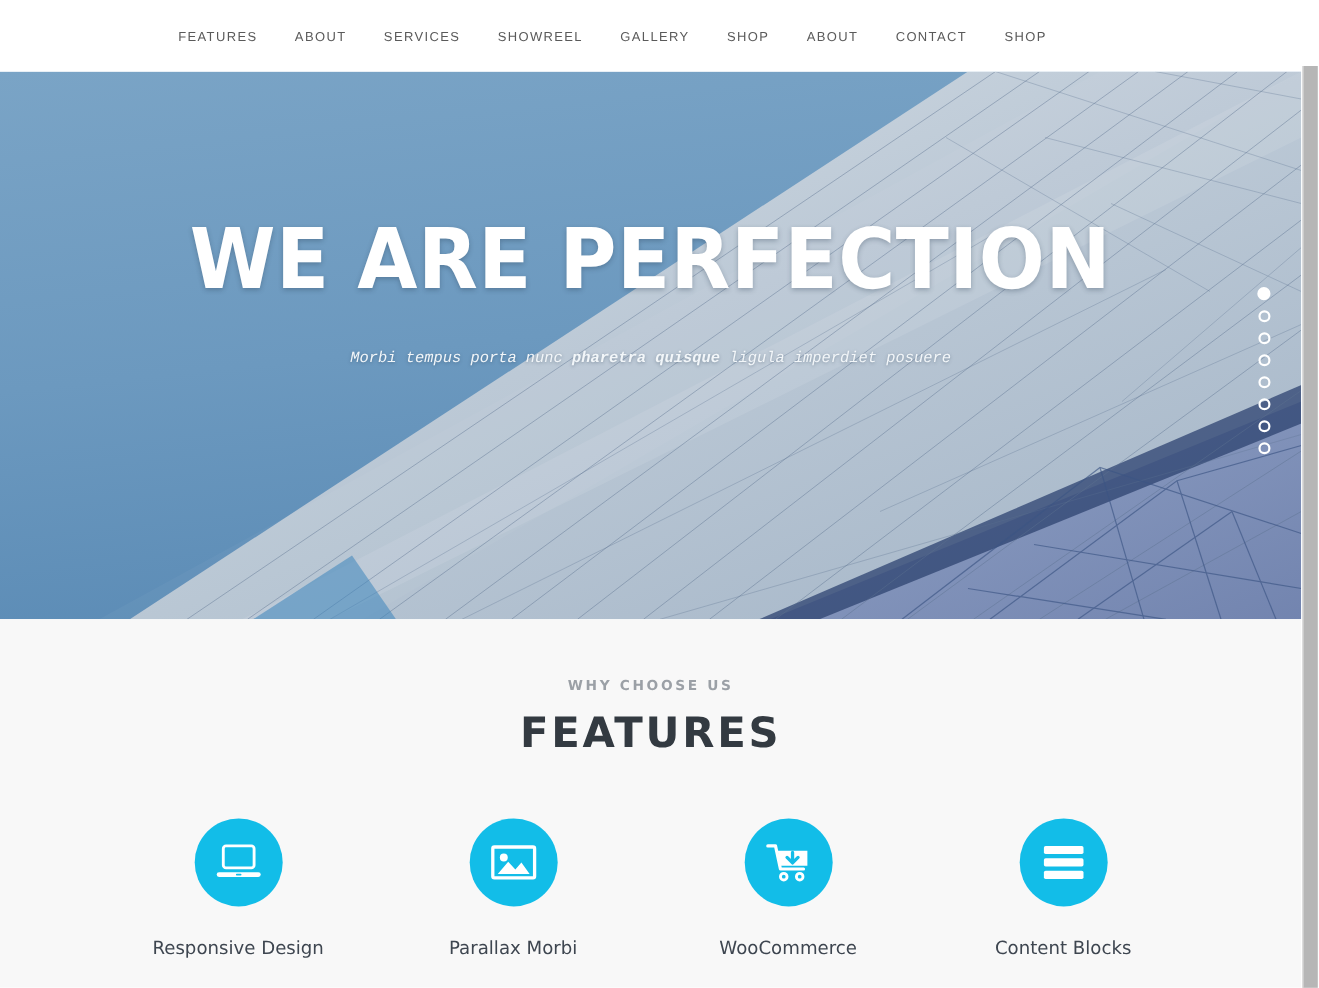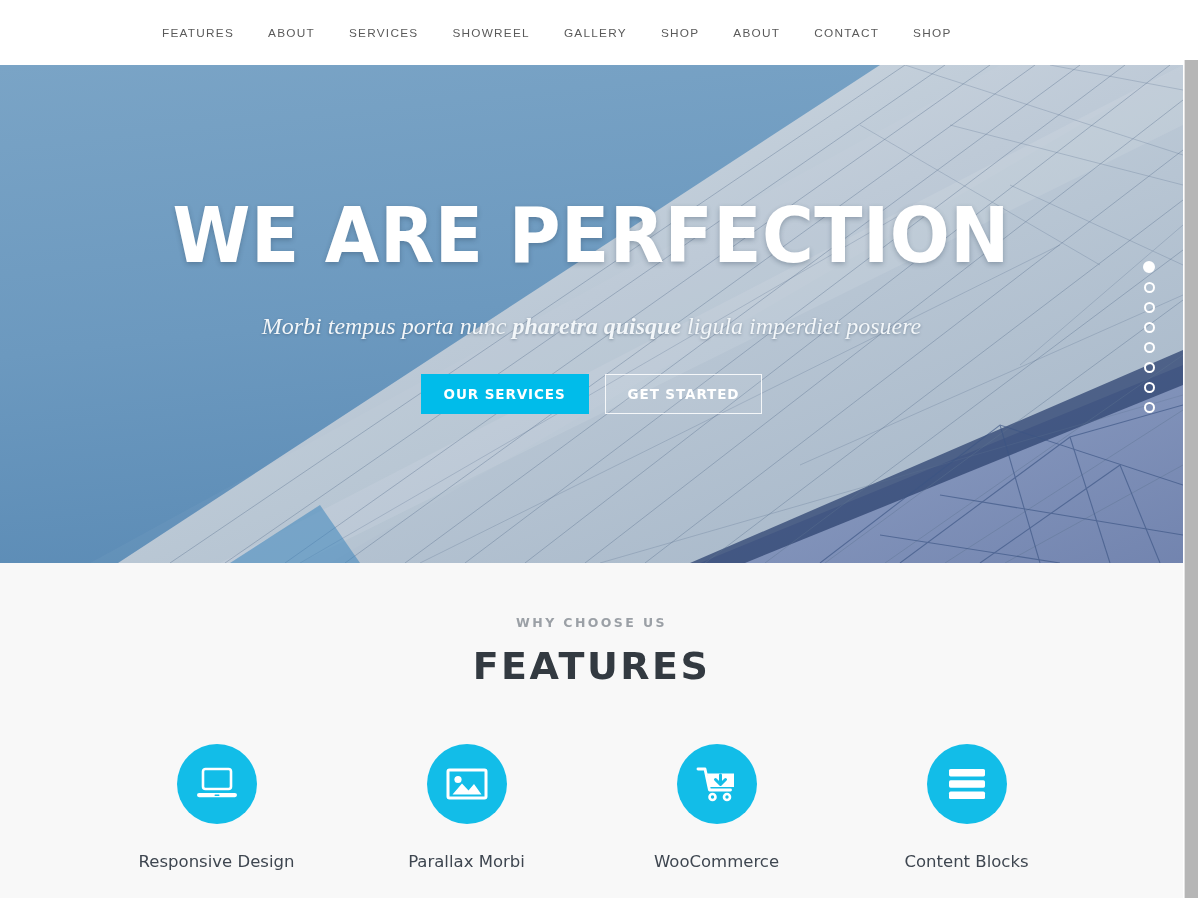--- a/index.html
+++ b/index.html
@@ -104,28 +104,28 @@
     font-weight: 700;
     color: #ffffff;
     letter-spacing: 0.5px;
     text-shadow: 0 2px 5px rgba(30,50,70,0.30);
     font-family: "DejaVu Sans", sans-serif;
     transform: scaleX(0.93);
     text-align: center;
   }
   .hero-sub {
     margin-top: 34px;
-    font-size: 24px;
+    font-size: 14px;
     line-height: 36px;
     font-style: italic;
     color: #f2f6f9;
     text-align: center;
     max-width: 760px;
     text-shadow: 0 1px 3px rgba(30,50,70,0.35);
-    font-family: Liberation Serif, serif;
+    font-family: Liberation Mono, monospace;
     font-weight: 300;
   }
   .hero-sub b { font-weight: 700; font-style: italic; }
 
   .hero-buttons {
     margin-top: 30px;
     display: flex;
     gap: 16px;
   }
   .btn {
@@ -340,24 +340,20 @@
 
   <div class="hero-inner">
     <h1 class="hero-title">WE ARE PERFECTION</h1>
 
     <p class="hero-sub">
       <span>
         <span>Morbi tempus porta nunc </span><b>pharetra quisque</b><span> ligula imperdiet posuere</span>
       </span><br>
     </p>
 
-    <div class="hero-buttons">
-      <a class="btn btn-primary" href="#">OUR SERVICES</a>
-      <a class="btn btn-ghost" href="#">GET STARTED</a>
-    </div>
   </div>
 
   <div class="hero-dots">
     <span class="dot active"></span>
     <span class="dot"></span>
     <span class="dot"></span>
     <span class="dot"></span>
     <span class="dot"></span>
     <span class="dot"></span>
     <span class="dot"></span>

